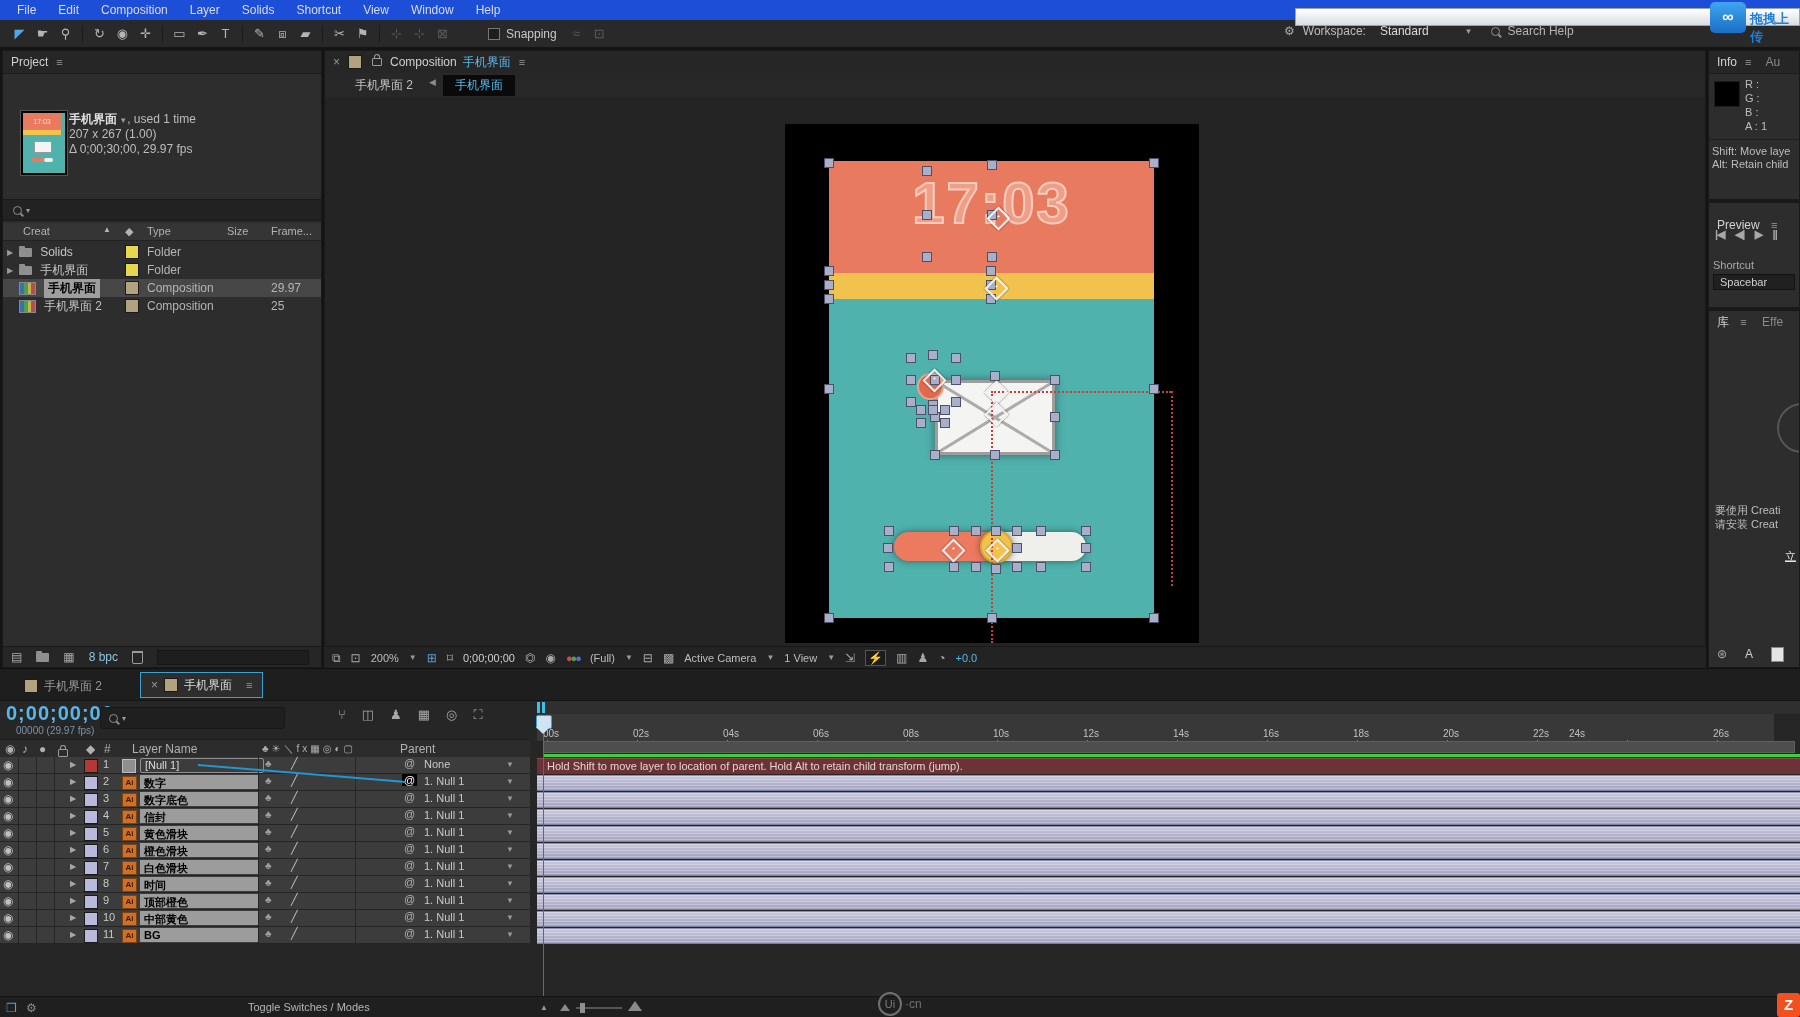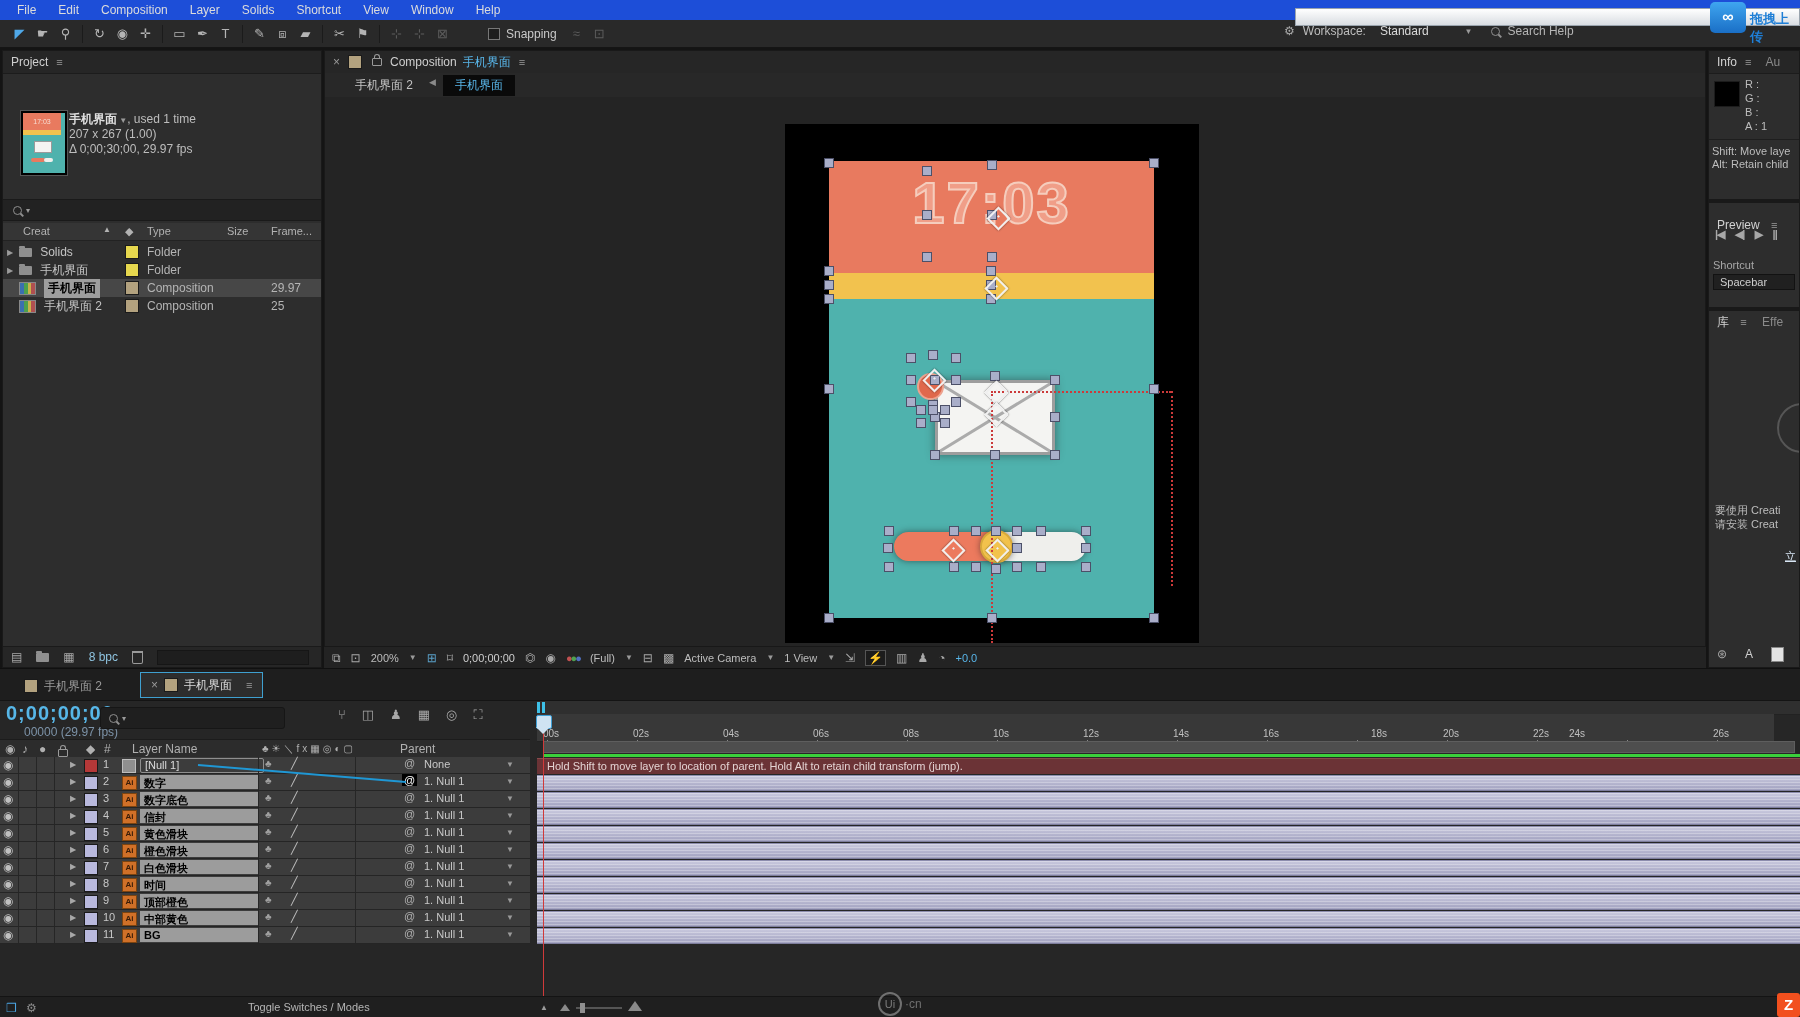--- a/index.html
+++ b/index.html
@@ -63,21 +63,21 @@
   .transport span{color:#a8a8a8;font-size:11px;font-weight:bold;margin-right:7px;letter-spacing:-1px;}
 
   
   #tltabs{left:0;top:668px;width:1800px;height:32px;background:#1e1e1e;border-top:1px solid #101010;}
   .tltab{position:absolute;display:flex;align-items:center;gap:6px;padding:0 10px;height:24px;}
   .tltab.on{border:1px solid #3fa0d0;background:#2d2d2d;}
 
   
   #tl{left:0;top:700px;width:1800px;height:317px;background:#262626;border-top:1px solid #141414;}
   #tl-big-tc{left:6px;top:1px;color:#57b7e8;font-size:20px;font-weight:bold;letter-spacing:1px;}
-  #tl-frames{left:24px;top:24px;color:#7d93a8;font-size:12px;}
+  #tl-frames{left:16px;top:24px;color:#7d93a8;font-size:10px;}
   #tl-colhead{left:0;top:38px;width:530px;height:18px;background:#2c2c2c;border-top:1px solid #1c1c1c;border-bottom:1px solid #1c1c1c;}
   .tl-row{position:absolute;left:0;width:530px;height:17px;background:#3c3c3c;border-bottom:1px solid #252525;box-sizing:border-box;}
   .tl-row .cellbox{position:absolute;top:0;height:16px;border-right:1px solid #262626;}
   .nmsel{position:absolute;left:140px;top:1px;width:118px;height:14px;background:#9c9c9c;color:#000;font-weight:bold;font-size:11px;padding-top:1px;padding-left:4px;box-sizing:border-box;white-space:nowrap;overflow:hidden;}
   .nmnull{position:absolute;left:140px;top:1px;width:118px;height:13px;border:1px solid #8f8f8f;border-radius:2px;color:#dcdcdc;font-size:11px;padding-left:4px;}
   .sw-strip{position:absolute;left:258px;top:0;width:96px;height:16px;border-left:1px solid #262626;border-right:1px solid #262626;}
   .tl-bar{position:absolute;height:16px;}
   .bar-lav{background:repeating-linear-gradient(180deg, rgba(255,255,255,.28) 0 1px, rgba(0,0,0,0) 1px 3px),linear-gradient(180deg,#c9c9de,#a2a2c0);border-top:1px solid #8d8dae;border-bottom:1px solid #7d7d9c;box-sizing:border-box;}
   .bar-maroon{background:#6b3336;border-top:1px solid #8a4a4c;color:#e3d3d3;font-size:11px;line-height:15px;white-space:nowrap;overflow:hidden;padding-left:10px;box-sizing:border-box;}
   .rul-lbl{position:absolute;top:14px;color:#c0c0c0;font-size:10px;}
@@ -664,21 +664,21 @@
           <span class="rul-tick" style="left: 415px; height: 3px; top: 28px;"></span>
           <span class="rul-lbl" style="left: 546px;">12s</span>
           <span class="rul-tick" style="left: 550px;"></span>
           <span class="rul-tick" style="left: 505px; height: 3px; top: 28px;"></span>
           <span class="rul-lbl" style="left: 636px;">14s</span>
           <span class="rul-tick" style="left: 640px;"></span>
           <span class="rul-tick" style="left: 595px; height: 3px; top: 28px;"></span>
           <span class="rul-lbl" style="left: 726px;">16s</span>
           <span class="rul-tick" style="left: 730px;"></span>
           <span class="rul-tick" style="left: 685px; height: 3px; top: 28px;"></span>
-          <span class="rul-lbl" style="left: 816px; margin-left: 18px;">18s</span>
+          <span class="rul-lbl" style="left: 816px;">18s</span>
           <span class="rul-tick" style="left: 820px;"></span>
           <span class="rul-tick" style="left: 775px; height: 3px; top: 28px;"></span>
           <span class="rul-lbl" style="left: 906px;">20s</span>
           <span class="rul-tick" style="left: 910px;"></span>
           <span class="rul-tick" style="left: 865px; height: 3px; top: 28px;"></span>
           <span class="rul-lbl" style="left: 996px;">22s</span>
           <span class="rul-tick" style="left: 1000px;"></span>
           <span class="rul-tick" style="left: 955px; height: 3px; top: 28px;"></span>
           <span class="rul-lbl" style="left: 1032px;">24s</span>
           <span class="rul-tick" style="left: 1090px;"></span>

